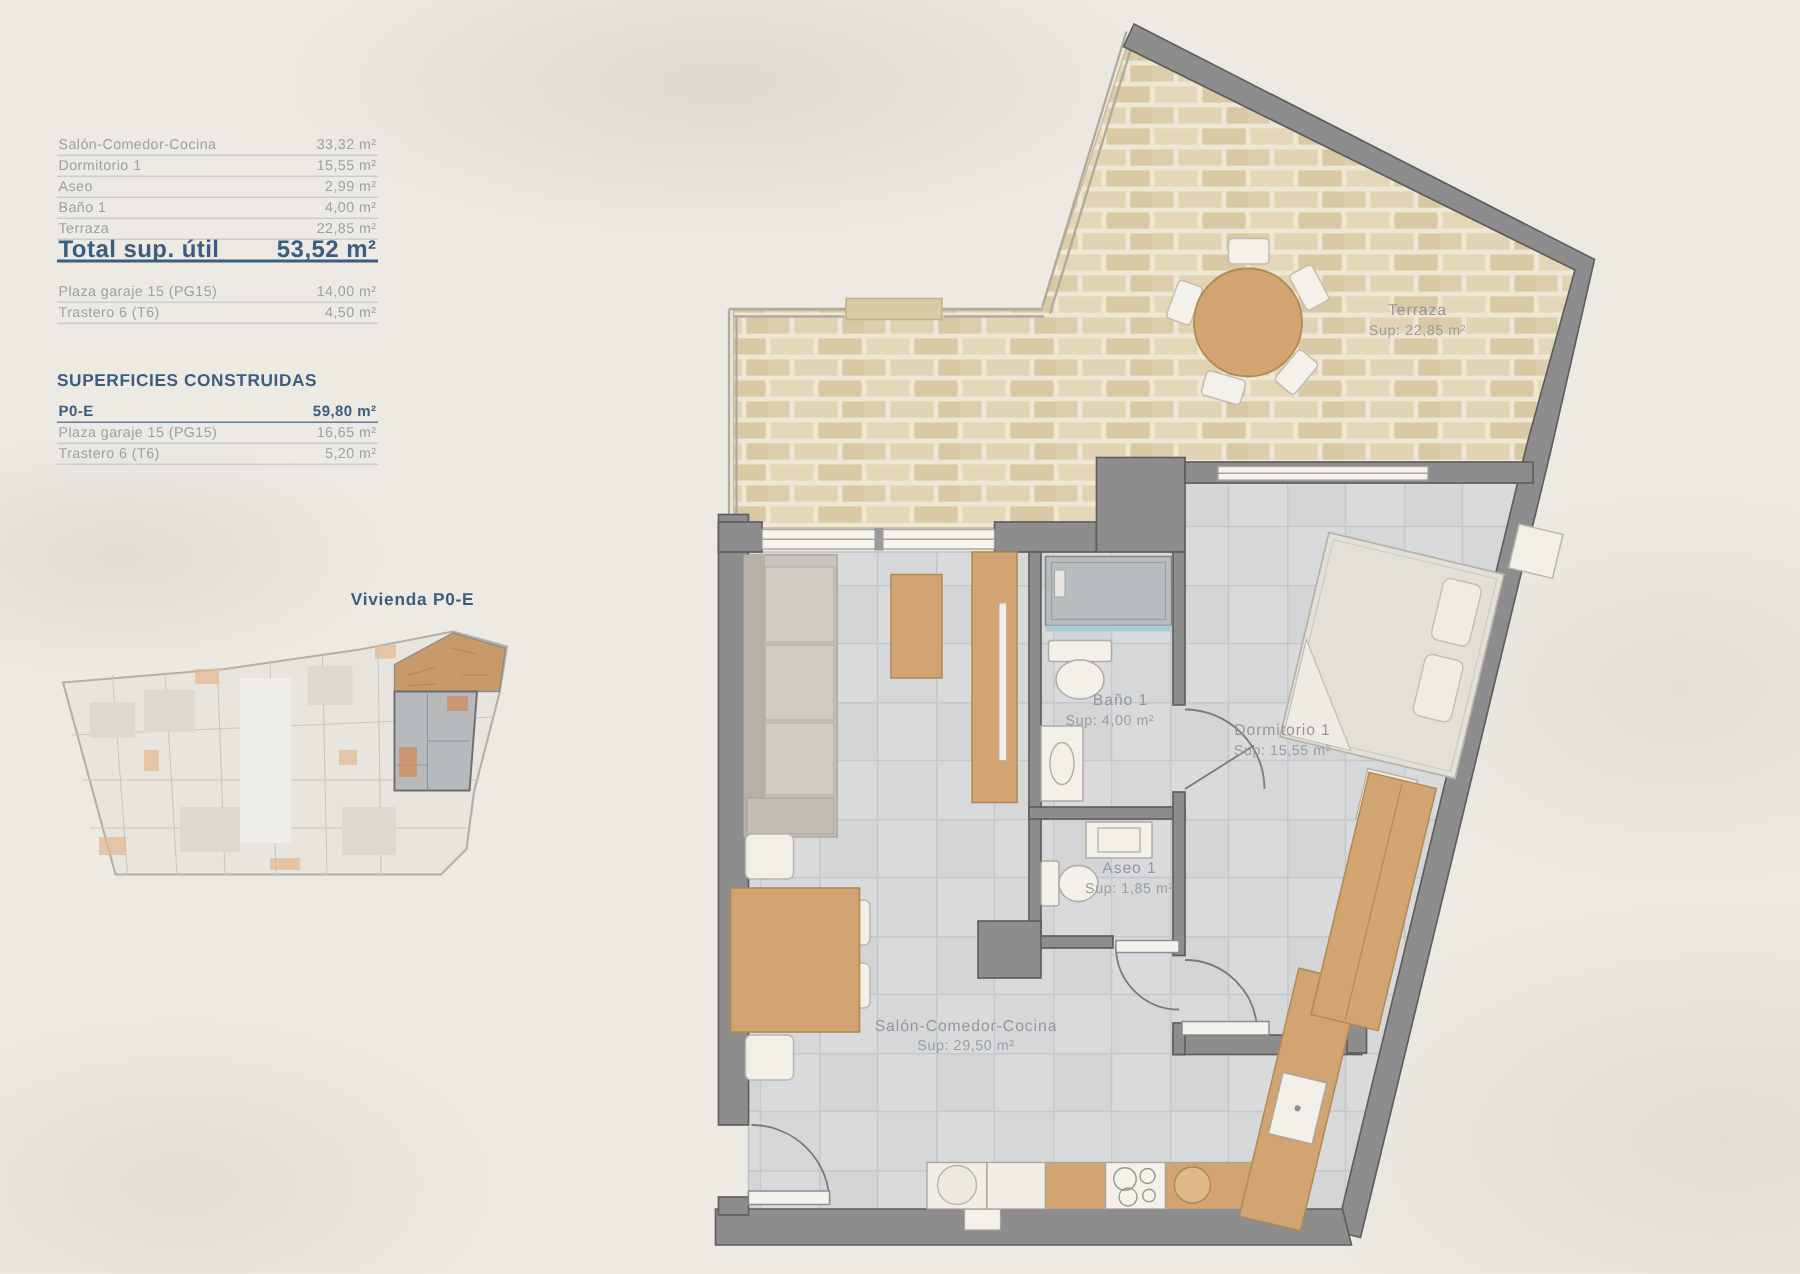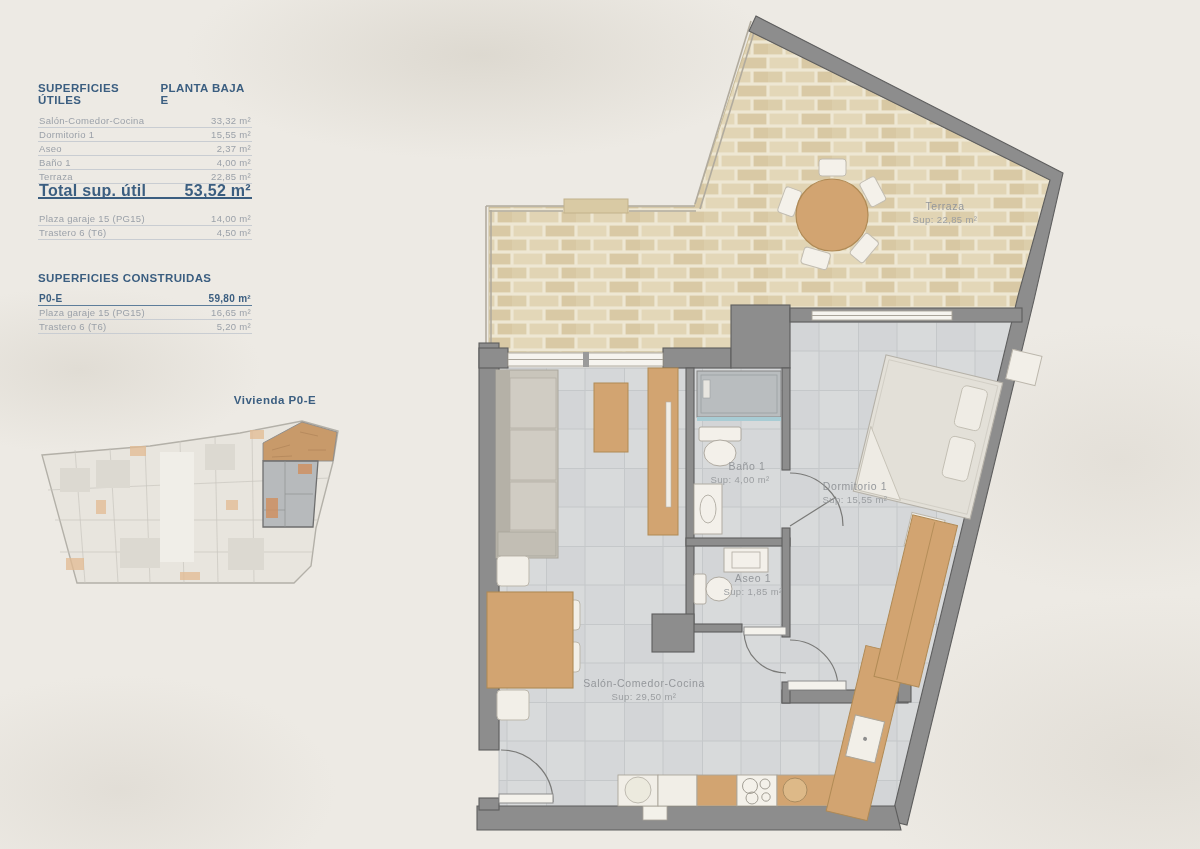--- a/index.html
+++ b/index.html
@@ -29,36 +29,32 @@
     color:#3b5e80;font-weight:bold;font-size:11.5px;letter-spacing:.5px;}
   svg{position:absolute;left:0;top:0;}
   text{font-family:"Liberation Sans",sans-serif;}
   .room-name{font-size:10.5px;fill:#94979b;letter-spacing:.6px;}
   .room-sup{font-size:9.5px;fill:#9b9ea1;letter-spacing:.4px;}
 </style>
 </head>
 <body>
 
 <div class="panel">
-  <div class="panel-head">
-    <span>SUPERFICIES ÚTILES</span>
-    <span>PLANTA BAJA E</span>
-  </div>
   <div class="rows">
     <div class="row">
         <span>Salón-Comedor-Cocina</span>
         <span>33,32 m²</span>
       </div>
     <div class="row">
         <span>Dormitorio 1</span>
         <span>15,55 m²</span>
       </div>
     <div class="row">
         <span>Aseo</span>
-        <span>2,37 m²</span>
+        <span>2,99 m²</span>
       </div>
     <div class="row">
         <span>Baño 1</span>
         <span>4,00 m²</span>
       </div>
     <div class="row">
         <span>Terraza</span>
         <span>22,85 m²</span>
       </div>
     <div class="row total">

